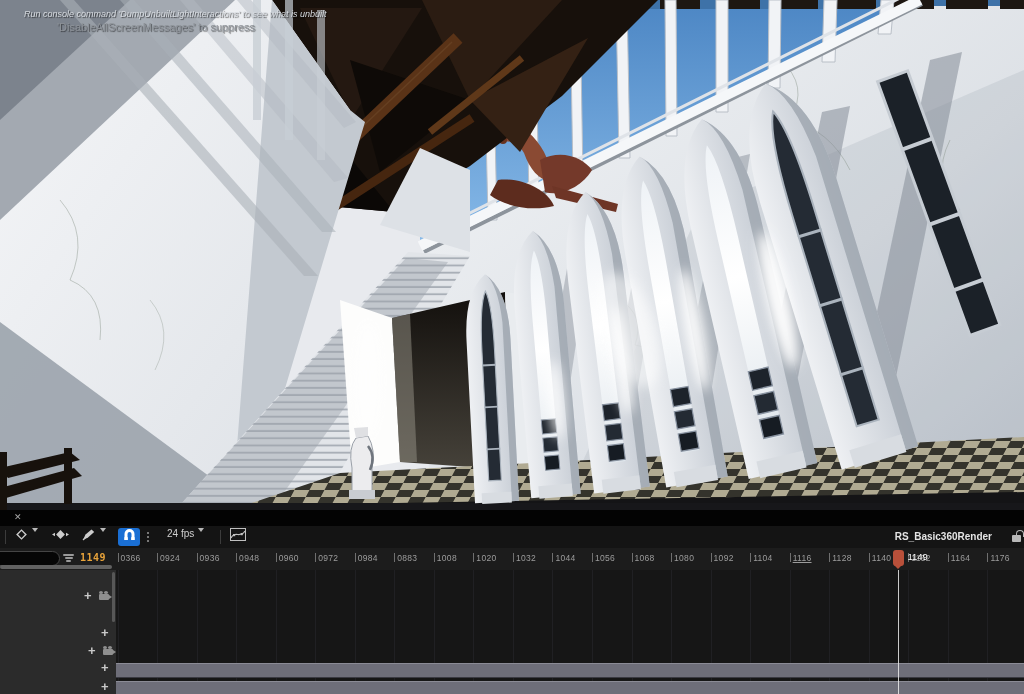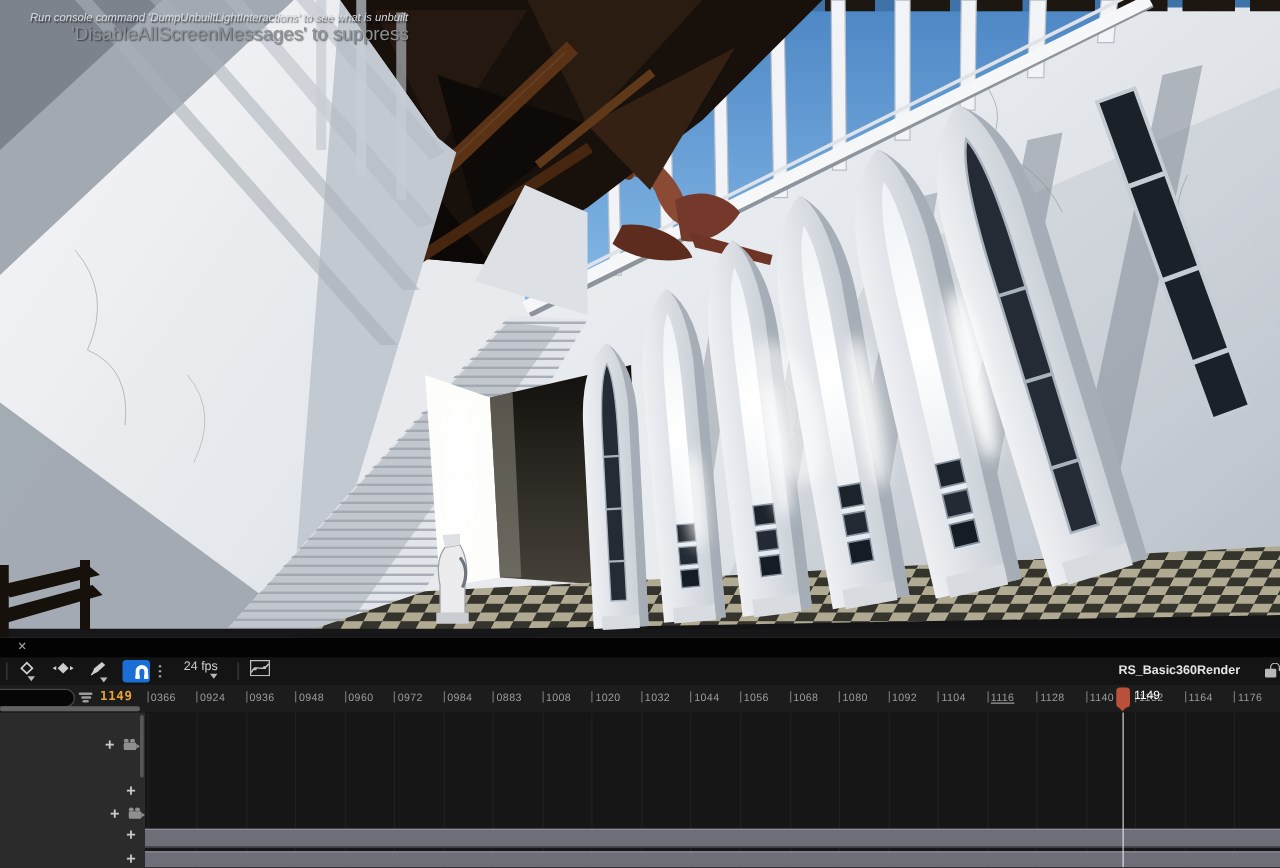--- a/index.html
+++ b/index.html
@@ -5,29 +5,29 @@
   html,body{margin:0;padding:0;background:#000;}
   #app{position:relative;width:1024px;height:694px;overflow:hidden;
        font-family:"Liberation Sans",sans-serif;background:#0a0a0a;}
   .abs{position:absolute;}
 
   
   #viewport{left:0;top:0;width:1024px;height:510px;overflow:hidden;background:#dfe2e6;}
   #warn{left:24px;top:8px;line-height:13px;white-space:nowrap;z-index:5;}
   #warn .w1{color:#ff1212;font-weight:bold;font-size:9.5px;text-shadow:1px 1px 1px rgba(0,0,0,.75);}
   #warn .w2{color:#d7dbe0;font-size:9px;text-shadow:1px 1px 1px rgba(0,0,0,.6);font-style:italic;}
-  #warn .w3{color:#8d9298;font-size:15px;padding-left:33px;text-shadow:1px 1px 1px rgba(0,0,0,.5);}
+  #warn .w3{color:#8d9298;font-size:11px;padding-left:33px;text-shadow:1px 1px 1px rgba(0,0,0,.5);}
 
   
   #seq{left:0;top:510px;width:1024px;height:184px;background:#131313;}
   #tabbar{left:0;top:0;width:1024px;height:16px;background:#030303;}
   #tabx{left:14px;top:2px;font-size:9px;color:#a8a8a8;cursor:pointer;}
   #toolbar{left:0;top:16px;width:1024px;height:22px;background:#141414;border-bottom:1px solid #0a0a0a;display:flex;align-items:center;}
   .tsep{width:1px;height:14px;background:#3c3c3c;margin:0 5px;}
-  .tbtn{display:flex;align-items:flex-end;height:18px;padding:0 4px;border-radius:2px;cursor:pointer;flex-direction:column;}
+  .tbtn{display:flex;align-items:flex-start;height:18px;padding:0 4px;border-radius:2px;cursor:pointer;}
   .chev{width:0;height:0;border-left:3.5px solid transparent;border-right:3.5px solid transparent;border-top:4px solid #b9b9b9;margin-left:4px;}
   .fps{color:#cfcfcf;font-size:10px;}
   #snapbtn{background:#1a6fd4;border-radius:3px;height:18px;width:22px;justify-content:center;padding:0;}
   .vdots{width:2px;height:2px;background:#9a9a9a;border-radius:50%;box-shadow:0 4px 0 #9a9a9a,0 8px 0 #9a9a9a;margin:-8px 6px 0 7px;}
   #seqname{position:absolute;right:32px;top:21px;color:#e4e4e4;font-size:10px;font-weight:bold;}
   #lock{position:absolute;left:1012px;top:20px;width:12px;height:13px;}
   #lock .shk{position:absolute;left:4px;top:0;width:6px;height:6px;border:1.5px solid #b8b8b8;border-bottom:none;border-radius:4px 4px 0 0;}
   #lock .bod{position:absolute;left:0;top:5px;width:9px;height:7px;background:#b8b8b8;border-radius:1px;}
 
   

